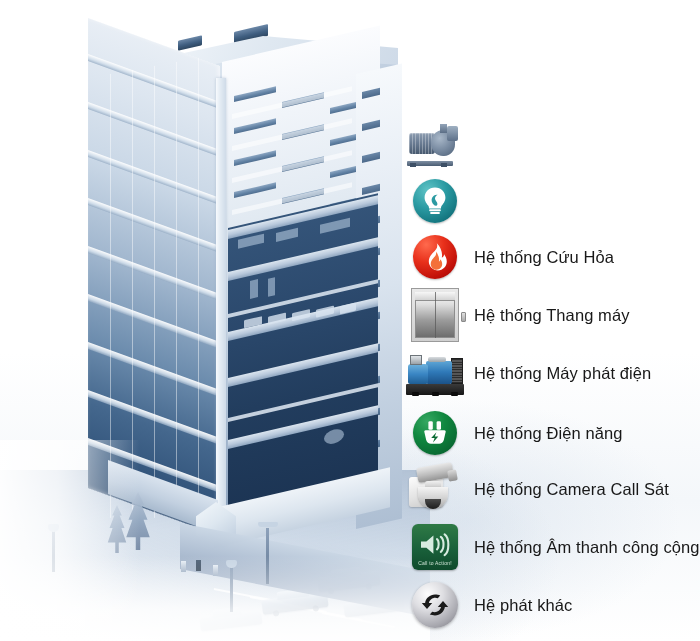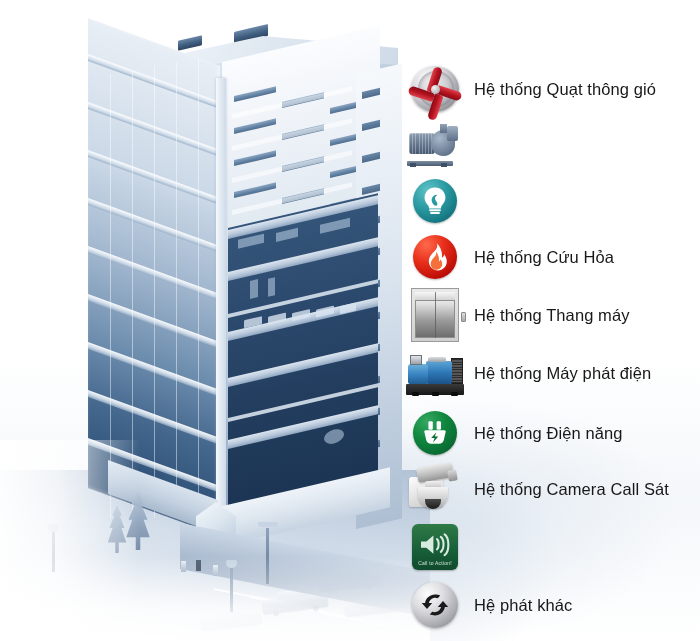--- a/index.html
+++ b/index.html
@@ -659,33 +659,20 @@
         <div class="person-body"></div>
       </div>
 
     <div class="ground-fade"></div>
     <div class="ground-left-fade"></div>
   </div>
 
   <div class="legend">
 
 
-    <div class="legend-row" style="top:60px;">
-      <div class="icon-box">
-        <div class="fan-outer">
-          <div class="fan-inner"></div>
-          <div class="fan-blade" style="transform:rotate(18deg) translate(0,-4.5px);"></div>
-          <div class="fan-blade" style="transform:rotate(108deg) translate(0,-4.5px);"></div>
-          <div class="fan-blade" style="transform:rotate(198deg) translate(0,-4.5px);"></div>
-          <div class="fan-blade" style="transform:rotate(288deg) translate(0,-4.5px);"></div>
-          <div class="fan-hub"></div>
-        </div>
-      </div>
-      <div class="legend-label">Hệ thống Quạt thông gió</div>
-    </div>
 
     <div class="legend-row" style="top:116px;">
       <div class="icon-box">
         <div class="pump">
           <div class="pump-base"></div>
           <div class="pump-foot" style="left:3px;"></div>
           <div class="pump-foot" style="left:34px;"></div>
           <div class="pump-motor"></div>
           <div class="pump-fins"></div>
           <div class="pump-volute"></div>
@@ -783,20 +770,21 @@
         <div class="pa-tile">
           <svg width="34" height="26" viewBox="0 0 34 26" aria-hidden="true" style="margin-bottom:5px;">
             <path d="M3 9.4 h5.4 L15.4 3.4 v18.4 l-7-6 H3 Z" fill="#d7ece0"></path>
             <path d="M19 7.2 c2.2 1.6 2.2 8.4 0 10.2" stroke="#d7ece0" stroke-width="2.1" fill="none" stroke-linecap="round"></path>
             <path d="M22.8 4.8 c3.6 2.6 3.6 12.4 0 15" stroke="#d7ece0" stroke-width="2.1" fill="none" stroke-linecap="round"></path>
             <path d="M26.6 2.4 c5 3.6 5 17.2 0 20.8" stroke="#d7ece0" stroke-width="2.1" fill="none" stroke-linecap="round"></path>
           </svg>
           <div class="pa-cta">Call to Action!</div>
         </div>
       </div>
+      <div class="legend-label">Hệ thống Âm thanh công cộng</div>
     </div>
 
     <div class="legend-row" style="top:576px;">
       <div class="icon-box">
         <div class="other-badge">
           <svg width="30" height="30" viewBox="0 0 30 30" aria-hidden="true">
             <path d="M15 4.6 c-5 0-9.1 3.6-9.9 8.3 h-3.3 l5.2 6.2 5.2-6.2 h-3.3 c0.8-2.9 3.4-5.1 6.4-5.1 0.9 0 1.7 0.2 2.5 0.5 l2.4-2.9 C18.8 5 16.9 4.6 15 4.6 Z" fill="#1a1a1a"></path>
             <path d="M15 25.4 c5 0 9.1-3.6 9.9-8.3 h3.3 l-5.2-6.2 -5.2 6.2 h3.3 c-0.8 2.9-3.4 5.1-6.4 5.1 -0.9 0-1.7-0.2-2.5-0.5 l-2.4 2.9 C11.2 25 13.1 25.4 15 25.4 Z" fill="#1a1a1a"></path>
           </svg>
         </div>

